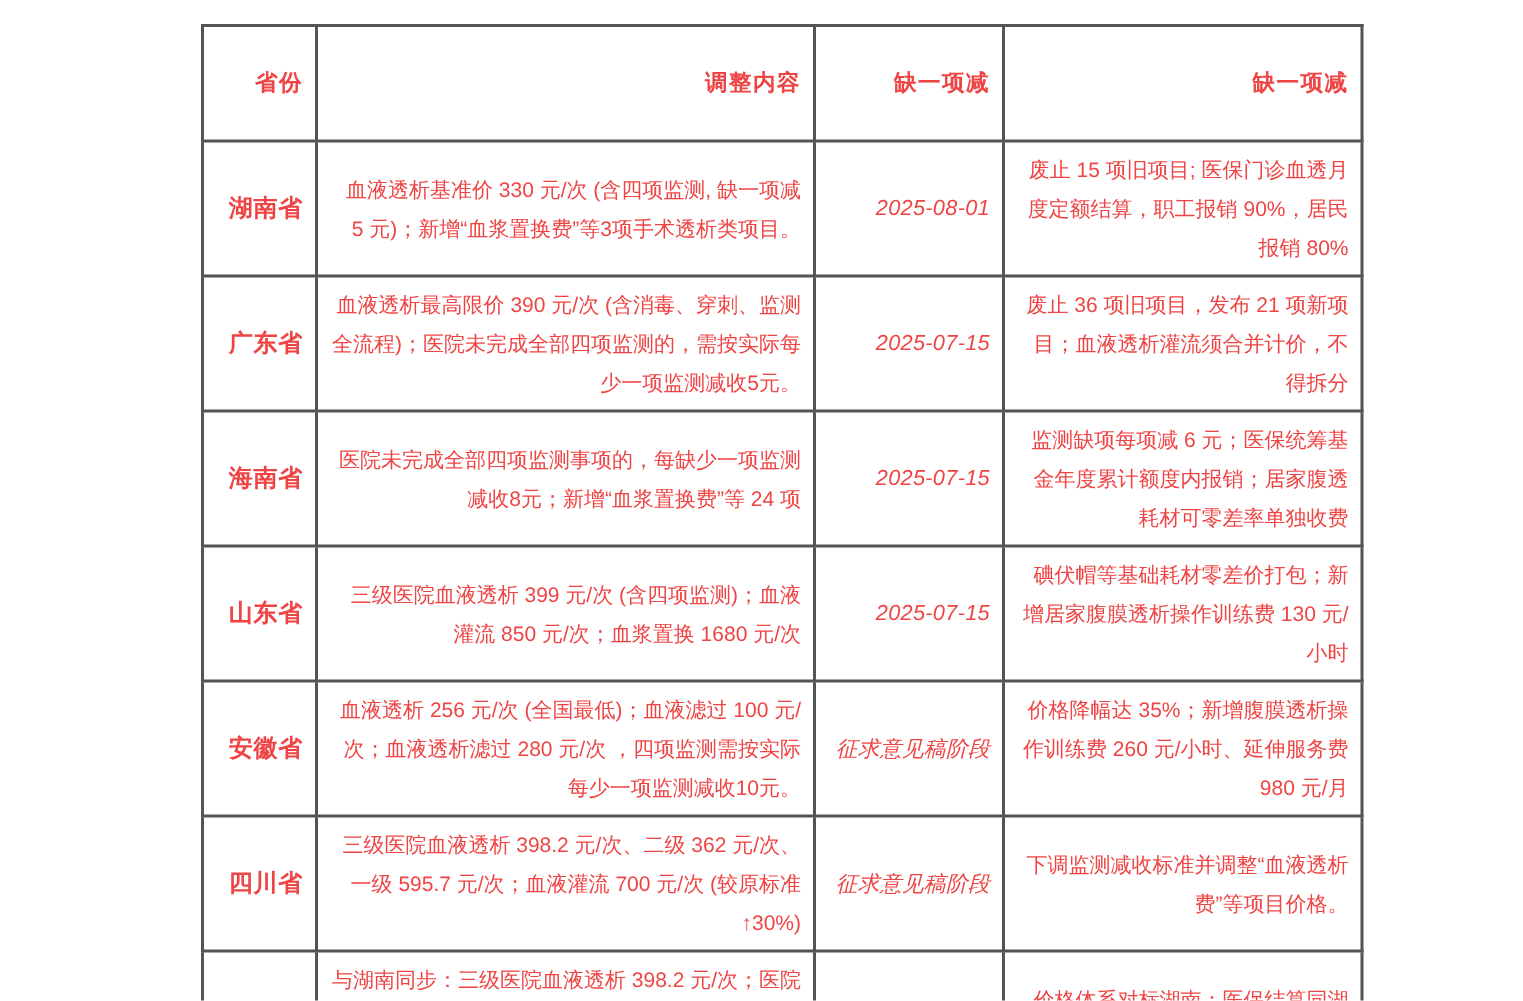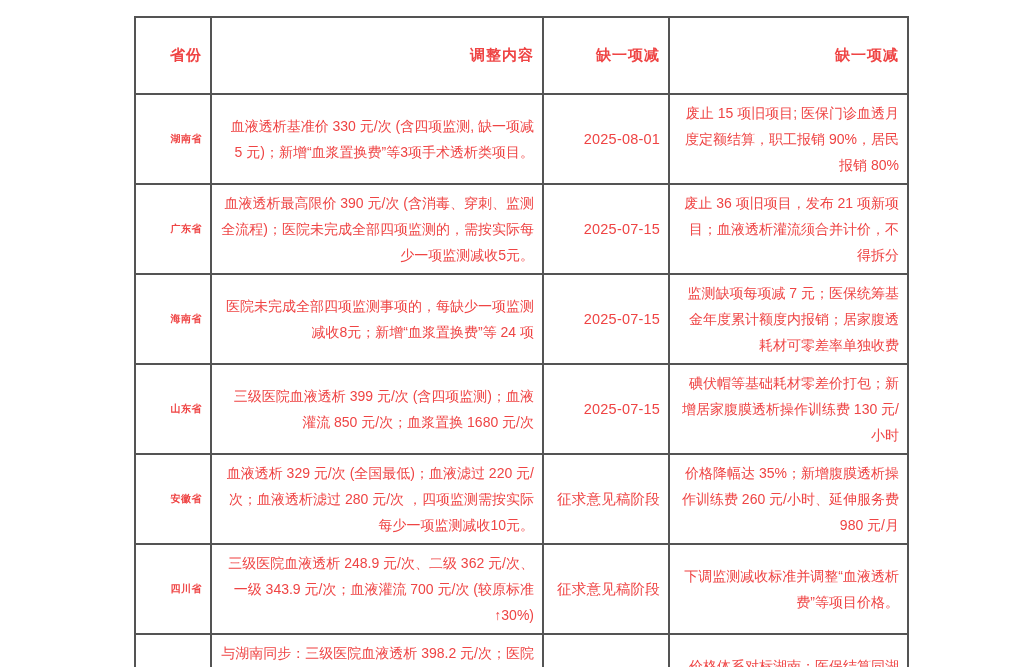--- a/index.html
+++ b/index.html
@@ -36,31 +36,32 @@
     margin-top: 41px;
   }
   .price-table thead tr { height: 77px; }
   .price-table th {
     font-size: 15px;
     font-weight: bold;
     letter-spacing: 1px;
   }
   td.province-cell {
     font-weight: bold;
-    font-size: 10px;
+    font-size: 16px;
     letter-spacing: 0.5px;
   }
   td.content-cell,
   td.notes-cell {
     font-size: 14px;
     line-height: 26px;
   }
   td.time-cell {
     font-size: 14.5px;
     letter-spacing: 0.2px;
+    font-style: italic;
   }
 </style>
 </head>
 <body>
 
 <div class="page">
   <table class="price-table">
     <colgroup>
       <col style="width:76px">
       <col style="width:332px">
@@ -85,37 +86,37 @@
         <tr style="height: 80px;">
           <td class="province-cell">广东省</td>
           <td class="content-cell">血液透析最高限价 390 元/次 (含消毒、穿刺、监测全流程)；医院未完成全部四项监测的，需按实际每少一项监测减收5元。</td>
           <td class="time-cell">2025-07-15</td>
           <td class="notes-cell">废止 36 项旧项目，发布 21 项新项目；血液透析灌流须合并计价，不得拆分</td>
         </tr>
         <tr style="height: 82px;">
           <td class="province-cell">海南省</td>
           <td class="content-cell">医院未完成全部四项监测事项的，每缺少一项监测减收8元；新增“血浆置换费”等 24 项</td>
           <td class="time-cell">2025-07-15</td>
-          <td class="notes-cell">监测缺项每项减 7 元；医保统筹基金年度累计额度内报销；居家腹透耗材可零差率单独收费</td>
+          <td class="notes-cell">监测缺项每项减 6 元；医保统筹基金年度累计额度内报销；居家腹透耗材可零差率单独收费</td>
         </tr>
         <tr style="height: 70px;">
           <td class="province-cell">山东省</td>
           <td class="content-cell">三级医院血液透析 399 元/次 (含四项监测)；血液灌流 850 元/次；血浆置换 1680 元/次</td>
           <td class="time-cell">2025-07-15</td>
           <td class="notes-cell">碘伏帽等基础耗材零差价打包；新增居家腹膜透析操作训练费 130 元/小时</td>
         </tr>
         <tr style="height: 84px;">
           <td class="province-cell">安徽省</td>
-          <td class="content-cell">血液透析 329 元/次 (全国最低)；血液滤过 220 元/次；血液透析滤过 280 元/次 ，四项监测需按实际每少一项监测减收10元。</td>
+          <td class="content-cell">血液透析 256 元/次 (全国最低)；血液滤过 100 元/次；血液透析滤过 280 元/次 ，四项监测需按实际每少一项监测减收10元。</td>
           <td class="time-cell">征求意见稿阶段</td>
           <td class="notes-cell">价格降幅达 35%；新增腹膜透析操作训练费 260 元/小时、延伸服务费 980 元/月</td>
         </tr>
         <tr style="height: 78px;">
           <td class="province-cell">四川省</td>
-          <td class="content-cell">三级医院血液透析 248.9 元/次、二级 362 元/次、一级 343.9 元/次；血液灌流 700 元/次 (较原标准↑30%)</td>
+          <td class="content-cell">三级医院血液透析 398.2 元/次、二级 362 元/次、一级 595.7 元/次；血液灌流 700 元/次 (较原标准↑30%)</td>
           <td class="time-cell">征求意见稿阶段</td>
           <td class="notes-cell">下调监测减收标准并调整“血液透析费”等项目价格。</td>
         </tr>
         <tr style="height: 77px;">
           <td class="province-cell">重庆市</td>
           <td class="content-cell">与湖南同步：三级医院血液透析 398.2 元/次；医院未完成全部四项监测的，需按实际每少一项监测减收8元（减收按比例浮动）。</td>
           <td class="time-cell">2025-08-01</td>
           <td class="notes-cell">价格体系对标湖南；医保结算同湖南模式</td>
         </tr>
       </tbody>

